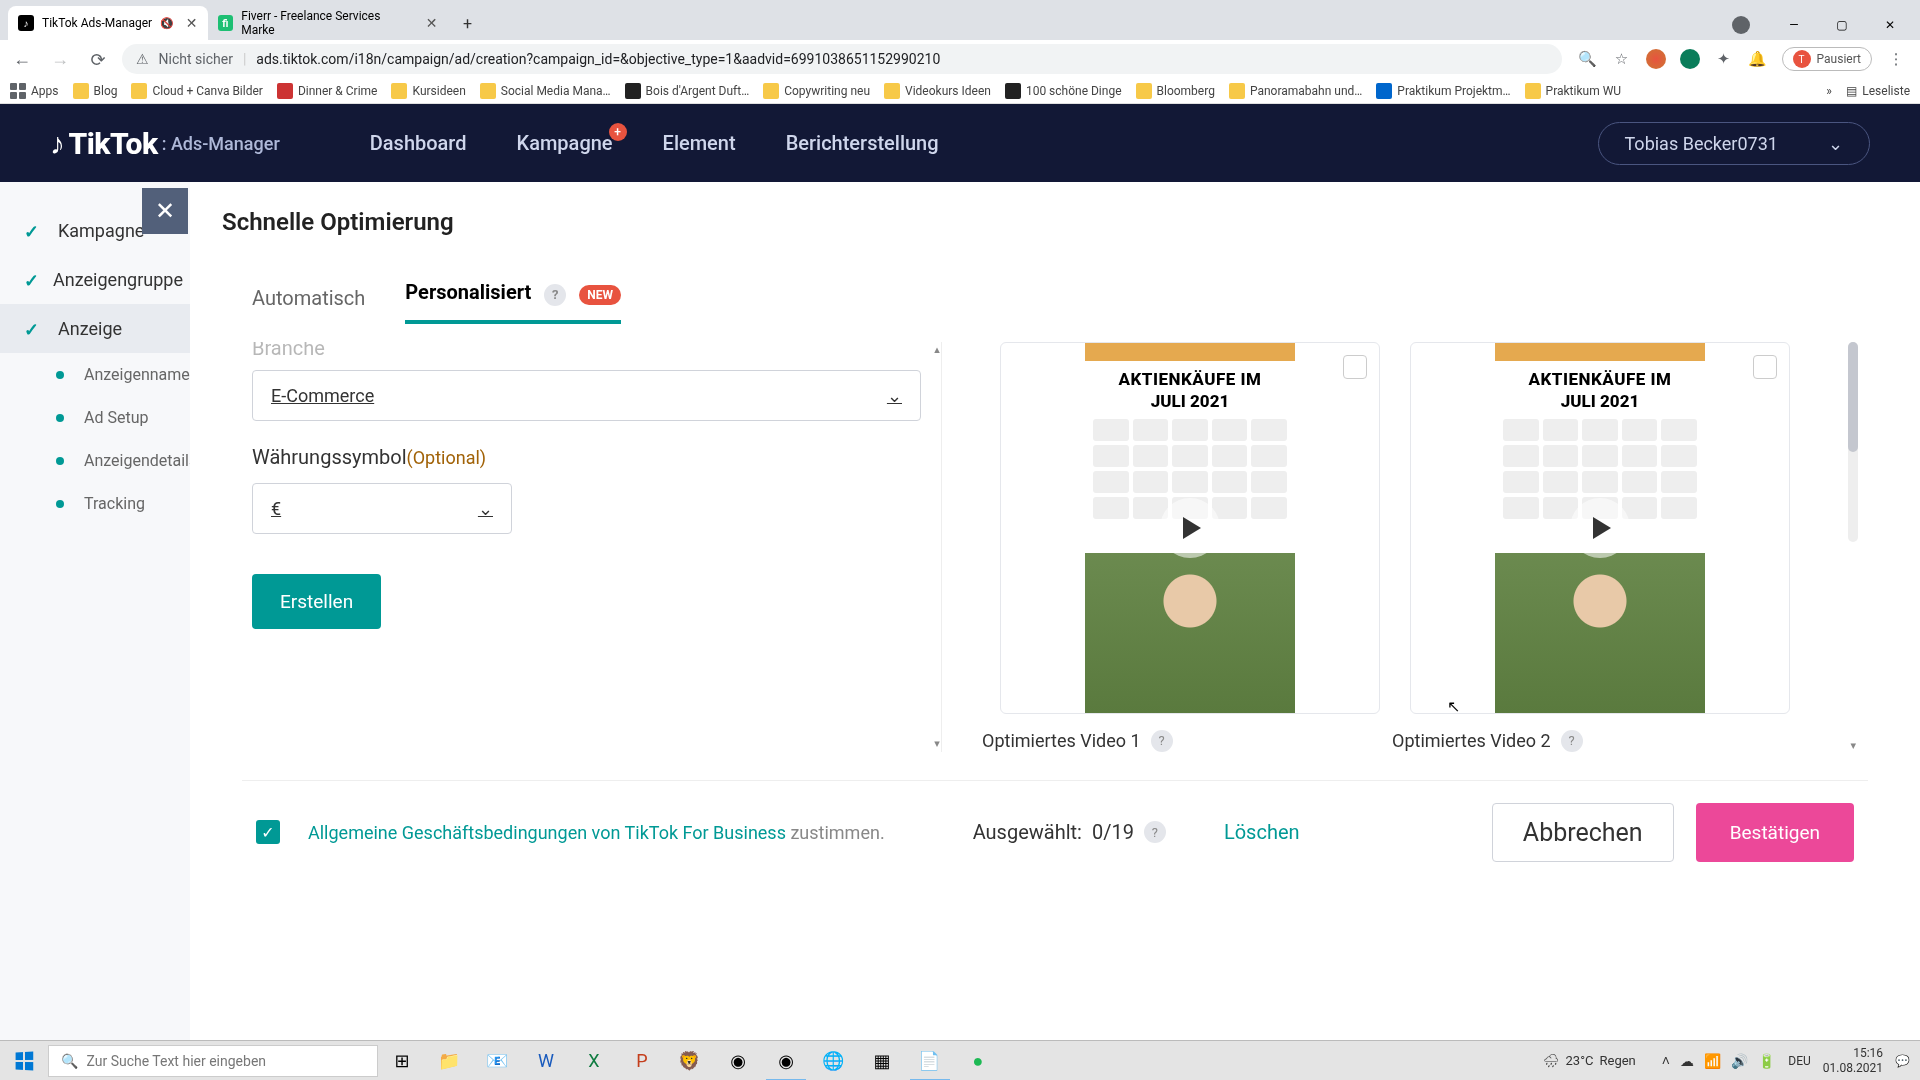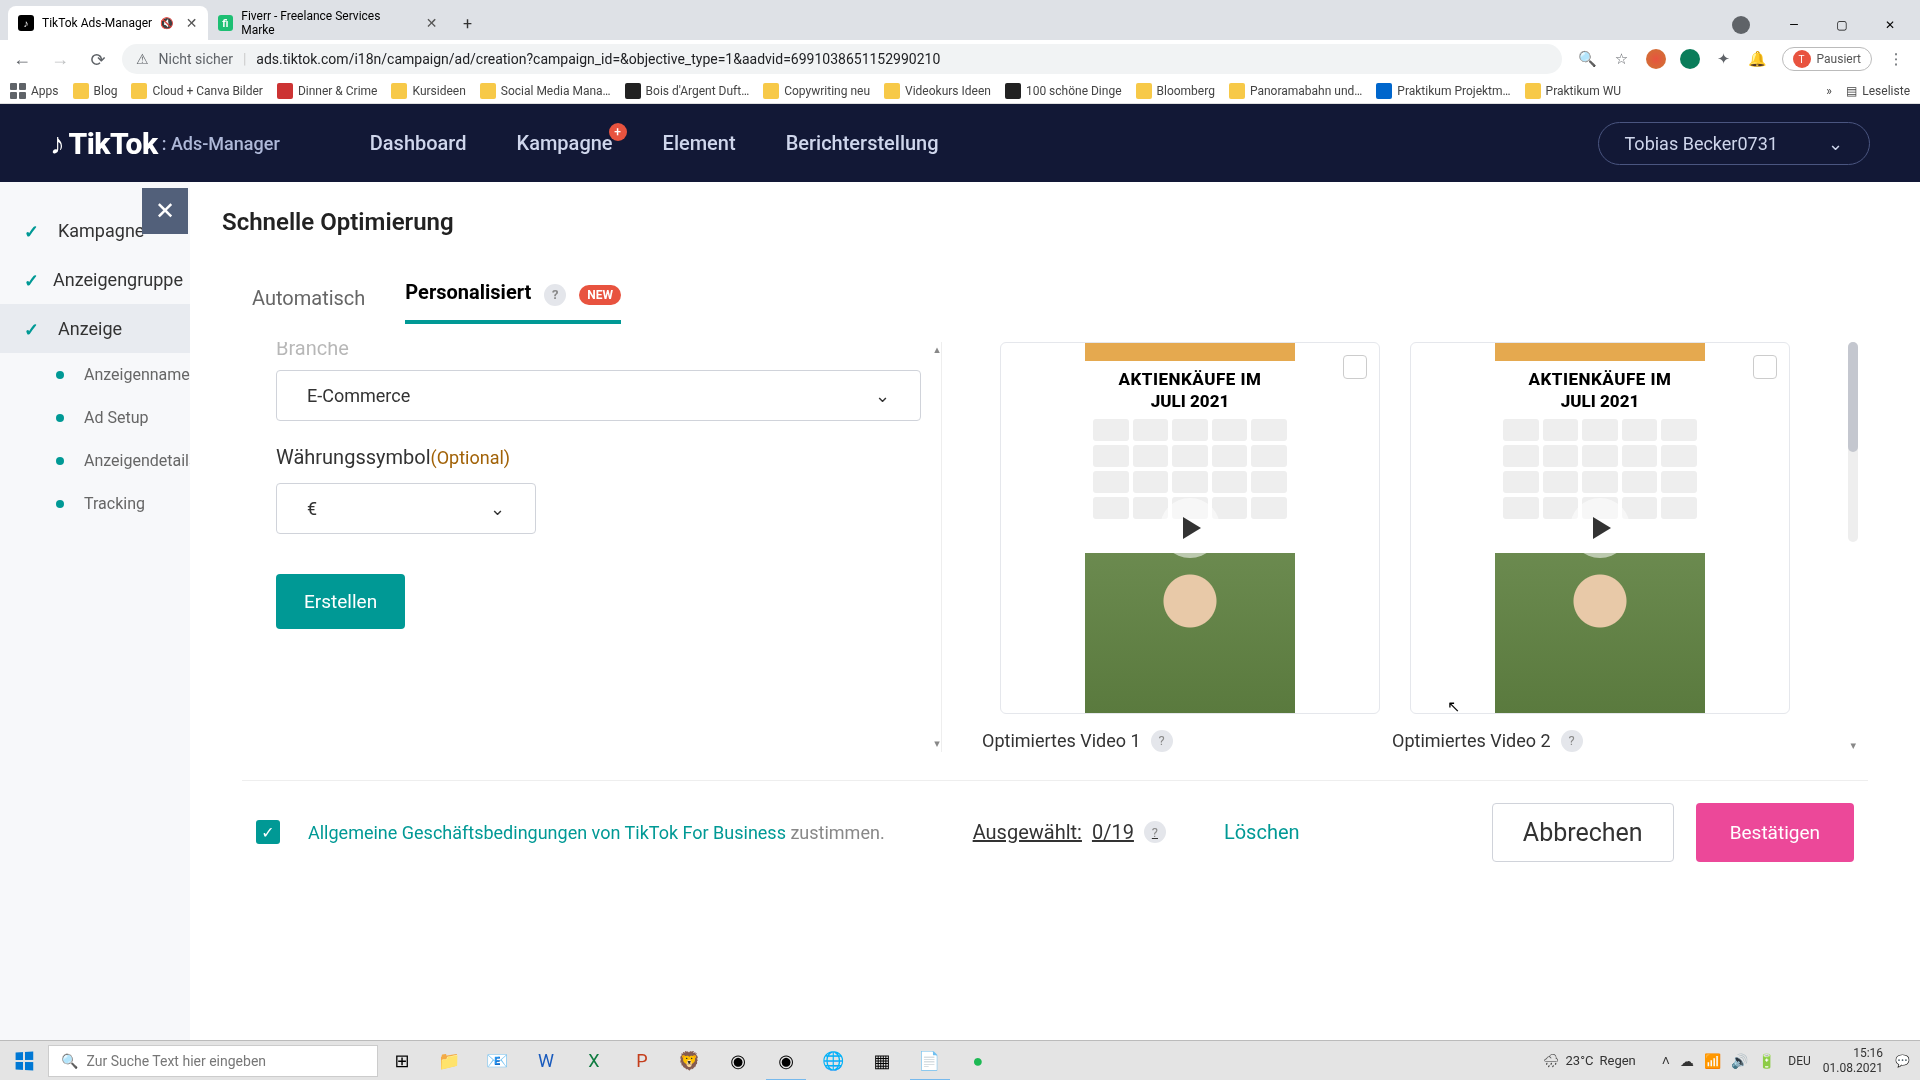--- a/index.html
+++ b/index.html
@@ -60,24 +60,24 @@
 .modal-title { font-size:24px;font-weight:600;padding:26px 32px 24px;color:#222; }
 .modal-card { margin:0 26px;background:#fff; }
 .tabs { display:flex;gap:40px;padding:20px 36px 0;align-items:flex-end; }
 .tab-opt { font-size:20px;color:#666;padding-bottom:14px; }
 .tab-opt.active { color:#000;font-weight:700;border-bottom:4px solid #009995; }
 .tab-help { width:22px;height:22px;border-radius:50%;background:#e4e6eb;display:inline-flex;align-items:center;justify-content:center;font-size:13px;color:#888;margin-left:8px; }
 .new-badge { background:#e8533f;color:#fff;font-size:12px;font-weight:700;padding:3px 8px;border-radius:10px;margin-left:8px; }
 
 .content-row { display:flex;padding:18px 36px 0;gap:40px; }
 .form-col { width:690px; position:relative; border-right:1px solid #eee;padding-right:20px; }
-.form-scroll { height:290px; overflow:hidden; position:relative;margin-left:24px; }
+.form-scroll { height:290px; overflow:hidden; position:relative; }
 .scroll-arrow { position:absolute;right:-4px;width:16px;height:16px;display:flex;align-items:center;justify-content:center;font-size:11px;color:#888; }
 .form-label { font-size:20px;color:#333;margin-bottom:10px; margin-top:-6px; opacity:0.35; }
-.select-box { border:1px solid #d0d3da;border-radius:4px;padding:14px 30px;display:flex;align-items:center;justify-content:space-between;font-size:18px;color:#333;margin-bottom:24px; }
+.select-box { border:1px solid #d0d3da;border-radius:4px;padding:14px 18px;display:flex;align-items:center;justify-content:space-between;font-size:18px;color:#333;margin-bottom:24px;text-decoration:underline; }
 .select-box.small { width:260px; }
 .label2 { font-size:20px;color:#333;display:flex;align-items:baseline;margin-bottom:14px; }
 .label2 .opt { color:#a16207;font-size:18px; }
 .create-btn { background:#009995;color:#fff;border:none;padding:16px 28px;font-size:19px;border-radius:4px;margin-top:16px; }
 
 .video-col { flex:1;display:flex;gap:30px;position:relative;padding-right:20px; }
 .video-card { width:380px; }
 .video-thumb { width:100%;height:372px;border:1px solid #e5e7ec;border-radius:6px;position:relative;display:flex;align-items:center;justify-content:center;overflow:hidden;margin-left:18px; }
 .thumb-inner { width:210px;height:100%;background:linear-gradient(#f5e9d8 0 18px,#fff 18px 220px,#7fa05c 220px 100%);position:relative; }
 .thumb-bar { position:absolute;top:0;left:0;right:0;height:18px;background:#e5a94f; }
@@ -92,21 +92,21 @@
 .video-title { display:flex;align-items:center;gap:10px;font-size:18px;color:#333;margin-top:16px; }
 .video-title .q { width:22px;height:22px;border-radius:50%;background:#e4e6eb;display:flex;align-items:center;justify-content:center;font-size:13px;color:#888; }
 .vert-scroll { position:absolute;right:0;top:0;width:10px;height:200px;background:#eee;border-radius:5px; }
 .vert-thumb { width:100%;height:110px;background:#c4c7cf;border-radius:5px; }
 .tiny-arrow { position:absolute;right:2px;bottom:0;font-size:11px;color:#888; }
 
 .modal-footer { border-top:1px solid #eee;margin:28px 26px 0;padding:22px 14px 0;display:flex;align-items:center;gap:28px; }
 .chk { width:24px;height:24px;background:#009995;display:flex;align-items:center;justify-content:center;color:#fff;font-size:16px;border-radius:3px; }
 .terms { font-size:18px;color:#009995; }
 .terms .gray { color:#888; }
-.sel-count { font-size:20px;color:#333;margin-left:60px;display:flex;align-items:center;gap:10px;text-decoration:underline; }
+.sel-count { font-size:20px;color:#333;margin-left:60px;display:flex;align-items:center;gap:10px; }
 .del-link { font-size:20px;color:#009995;margin-left:30px; }
 .footer-btns { margin-left:auto;display:flex;gap:22px; }
 .btn-ghost { border:1px solid #d0d3da;background:#fff;padding:14px 30px;font-size:25px;border-radius:4px;color:#333; }
 .btn-primary { background:#ec4899;color:#fff;border:none;padding:14px 34px;font-size:19px;border-radius:4px; }
 
 
 .taskbar { height: 40px; background:#e4e4e4;display:flex;align-items:center; position:absolute;bottom:0;left:0;right:0; border-top:1px solid #bbb; }
 .start { width:48px;height:40px;display:flex;align-items:center;justify-content:center; }
 .win-logo { width:18px;height:18px;display:grid;grid-template-columns:1fr 1fr;grid-template-rows:1fr 1fr;gap:2px;transform:perspective(40px) rotateY(-12deg); }
 .win-logo div { background:#0078d4; }

